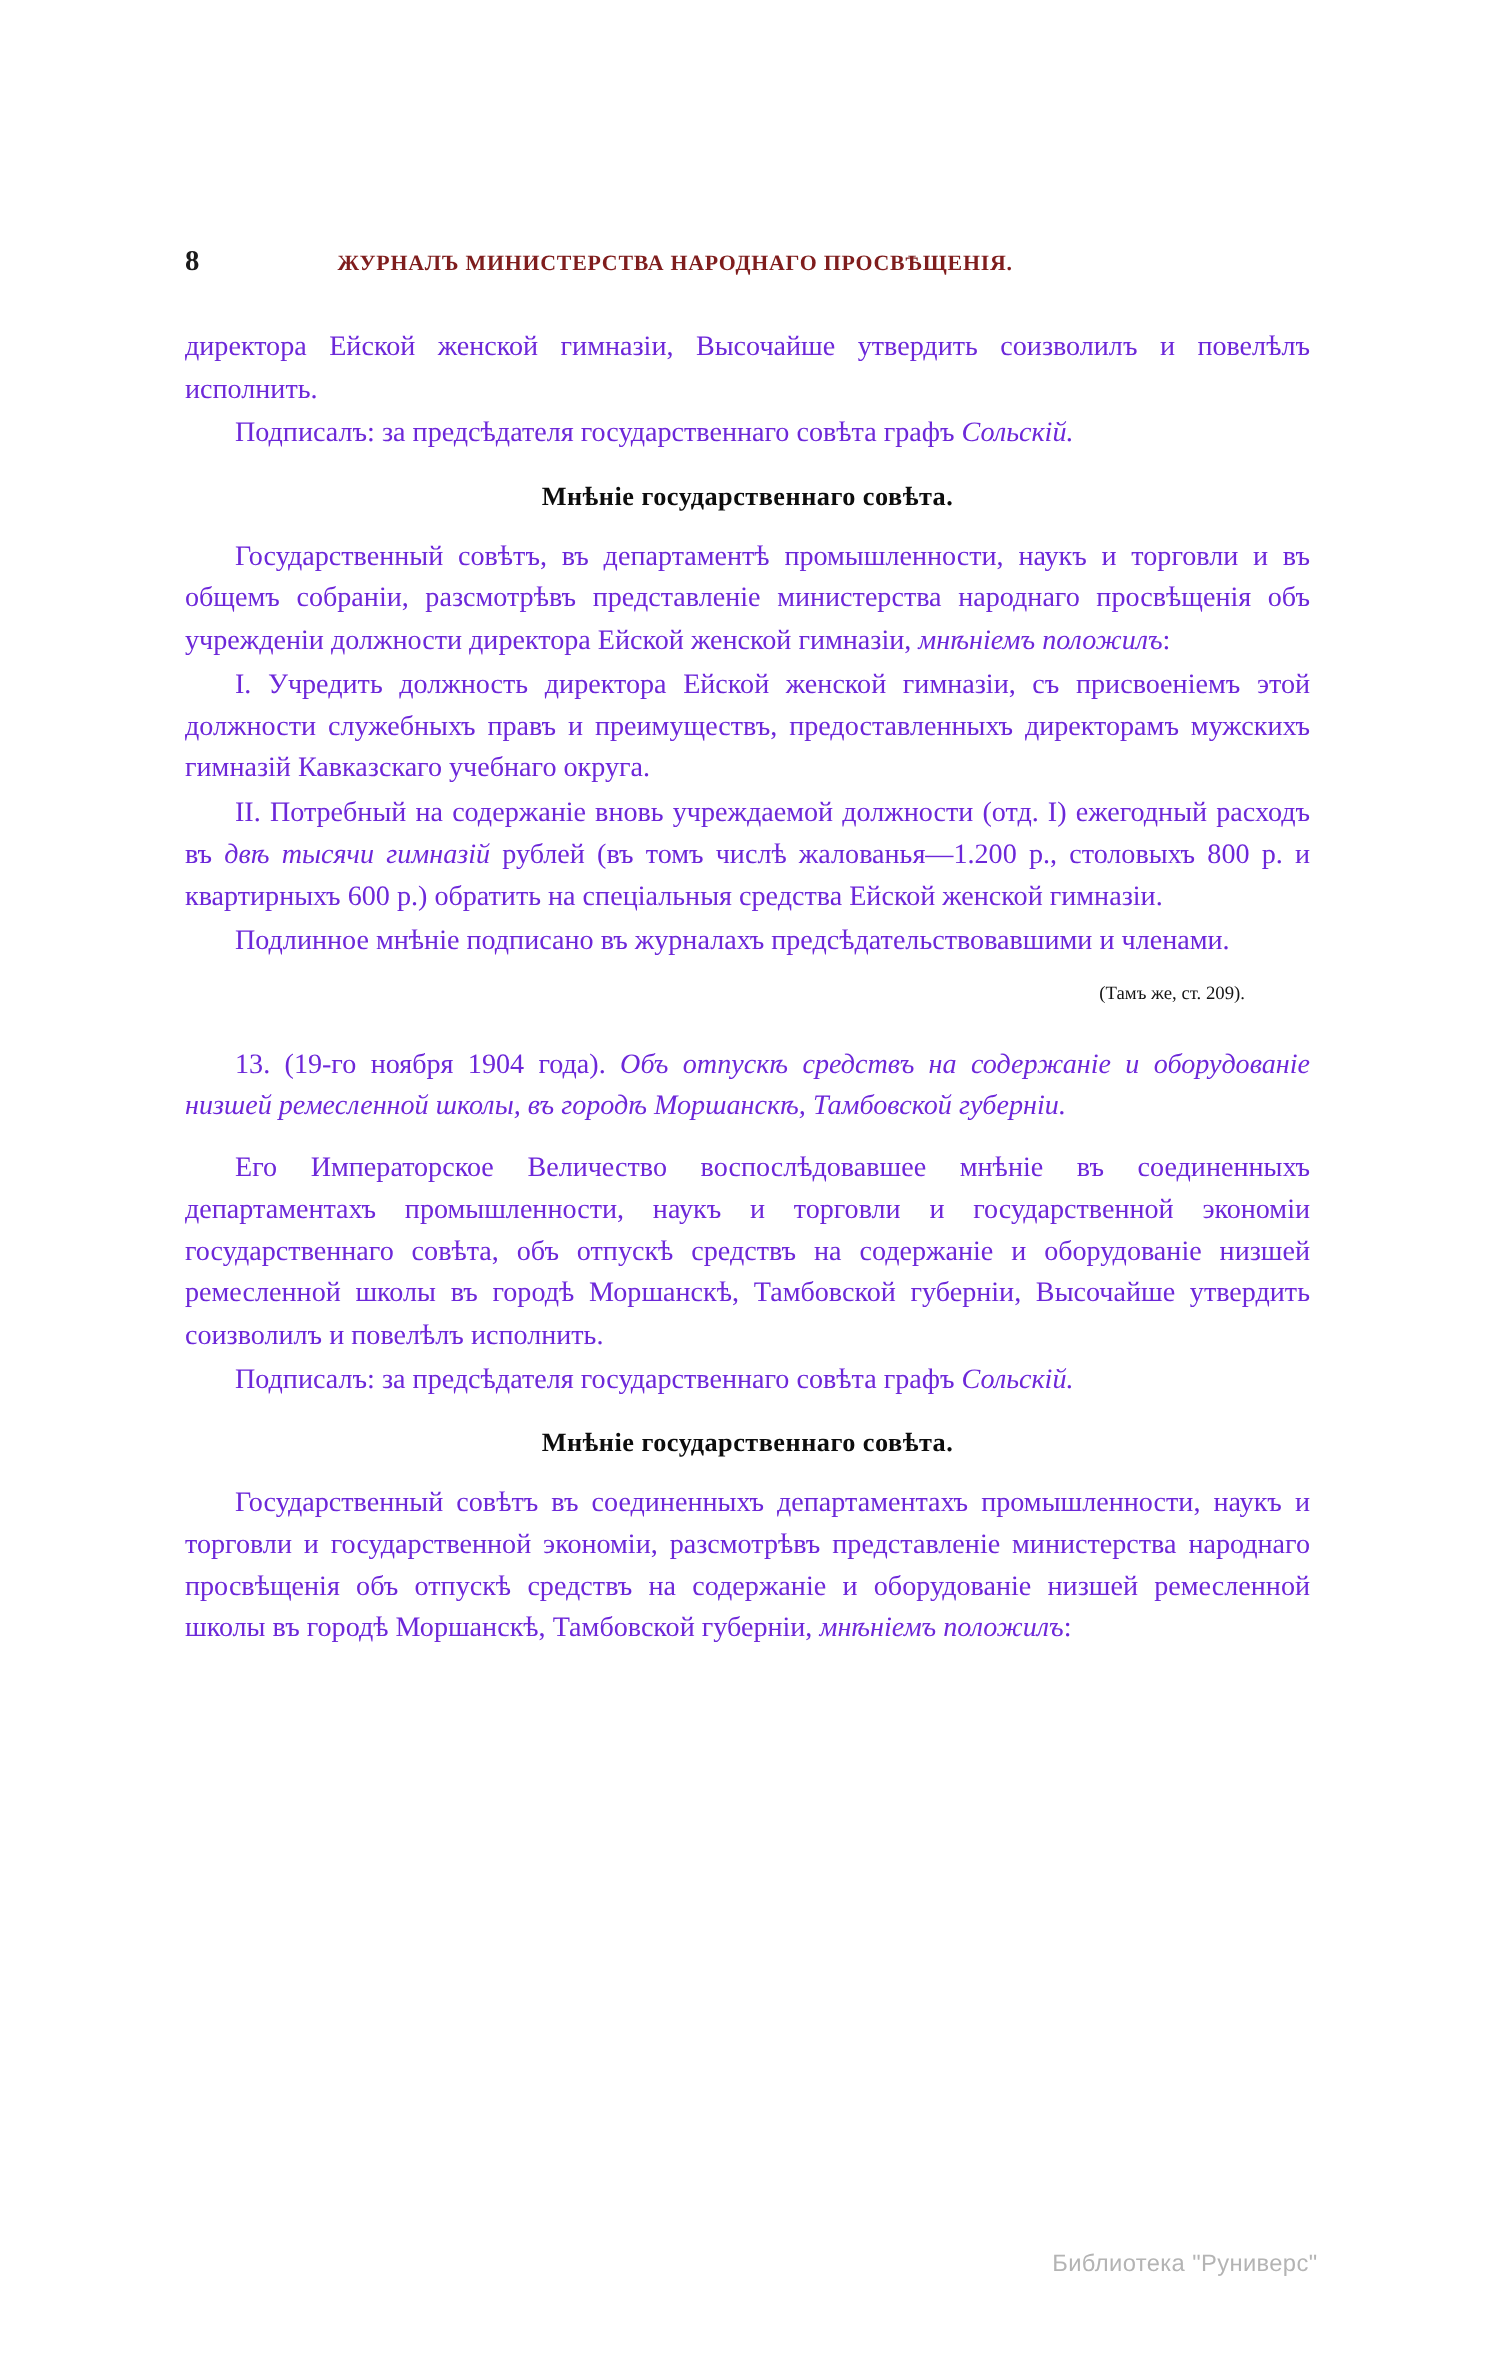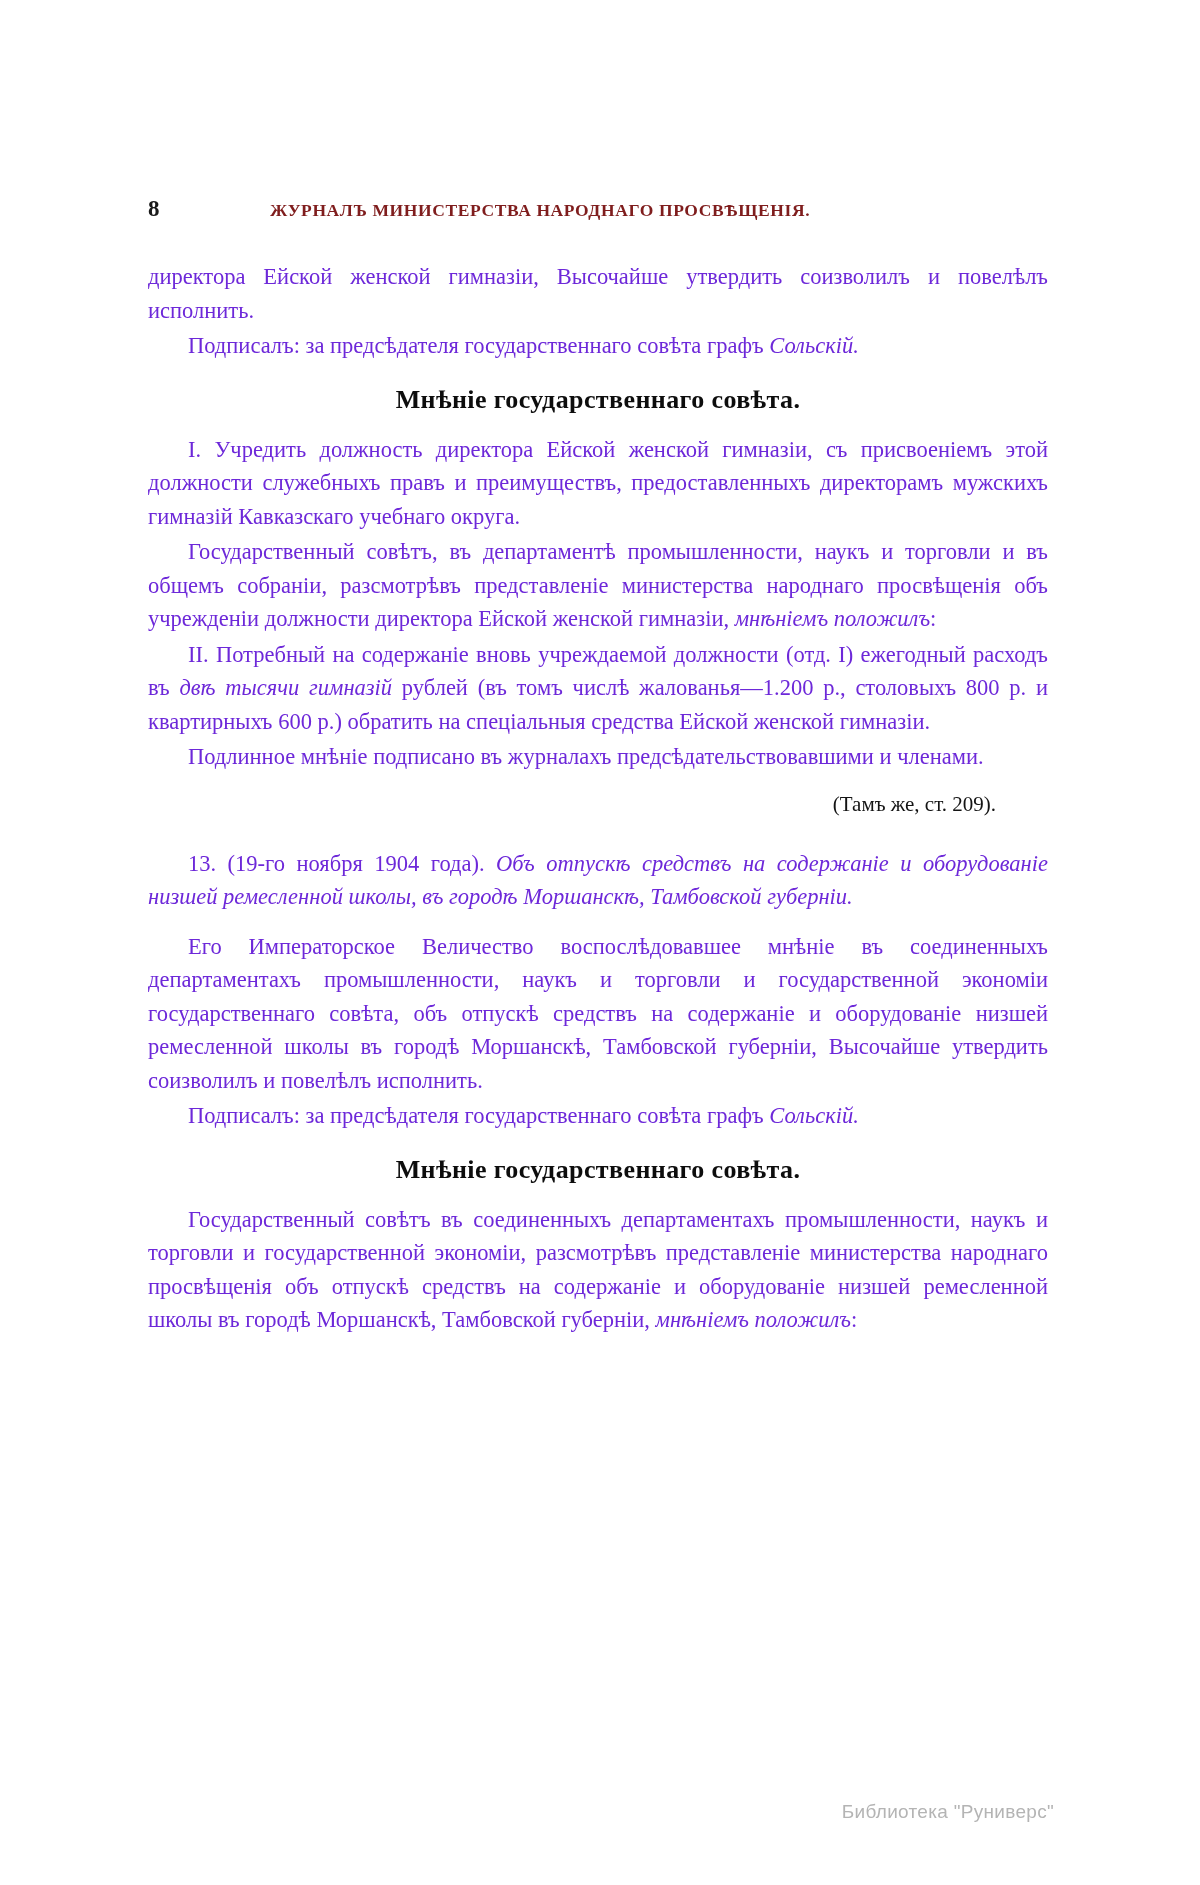--- a/index.html
+++ b/index.html
@@ -61,32 +61,32 @@
     color: #6d28d9;
   }
   p.indent {
     text-indent: 40px;
   }
   .spacer-sm { height: 14px; }
   .spacer-md { height: 30px; }
 
   .subhead {
     text-align: center;
-    font-size: 26px;
+    font-size: 21px;
     font-weight: 700;
     letter-spacing: 0.4px;
     margin: 22px 0 18px 0;
     color: #0d0d0d;
   }
   .ital {
     font-style: italic;
   }
   .cite {
     text-align: right;
-    font-size: 21px;
+    font-size: 15px;
     margin-top: 18px;
     padding-right: 52px;
     color: #141414;
   }
   .item-head {
     text-indent: 40px;
   }
   .watermark {
     position: absolute;
     right: 146px;
@@ -108,23 +108,23 @@
       <div class="folio">8</div>
       <div class="running-title">ЖУРНАЛЪ МИНИСТЕРСТВА НАРОДНАГО ПРОСВѢЩЕНІЯ.</div>
     </div>
 
     <p><span>директора Ейской женской гимназіи, Высочайше утвердить соизволилъ и повелѣлъ исполнить.</span></p>
 
     <p class="indent"><span>Подписалъ: за предсѣдателя государственнаго совѣта графъ </span><span class="ital">Сольскій.</span></p>
 
     <div class="subhead">Мнѣніе государственнаго совѣта.</div>
 
+    <p class="indent"><span>Государственный совѣтъ, въ департаментѣ промышленности, наукъ и торговли и въ общемъ собраніи, разсмотрѣвъ представленіе министерства народнаго просвѣщенія объ учрежденіи должности директора Ейской женской гимназіи, </span><span class="ital">мнѣніемъ положилъ</span><span>:</span></p>
+
     <p class="indent"><span>I. Учредить должность директора Ейской женской гимназіи, съ присвоеніемъ этой должности служебныхъ правъ и преимуществъ, предоставленныхъ директорамъ мужскихъ гимназій Кавказскаго учебнаго округа.</span></p>
-
-    <p class="indent"><span>Государственный совѣтъ, въ департаментѣ промышленности, наукъ и торговли и въ общемъ собраніи, разсмотрѣвъ представленіе министерства народнаго просвѣщенія объ учрежденіи должности директора Ейской женской гимназіи, </span><span class="ital">мнѣніемъ положилъ</span><span>:</span></p>
 
     <p class="indent"><span>II. Потребный на содержаніе вновь учреждаемой должности (отд. I) ежегодный расходъ въ </span><span class="ital">двѣ тысячи гимназій</span><span> рублей (въ томъ числѣ жалованья—1.200 р., столовыхъ 800 р. и квартирныхъ 600 р.) обратить на спеціальныя средства Ейской женской гимназіи.</span></p>
 
     <p class="indent"><span>Подлинное мнѣніе подписано въ журналахъ предсѣдательствовавшими и членами.</span></p>
 
     <div class="cite">(Тамъ же, ст. 209).</div>
 
     <div class="spacer-md"></div>
 
     <p class="item-head"><span>13. (19-го ноября 1904 года). </span><span class="ital">Объ отпускѣ средствъ на содержаніе и оборудованіе низшей ремесленной школы, въ городѣ Моршанскѣ, Тамбовской губерніи.</span></p>

